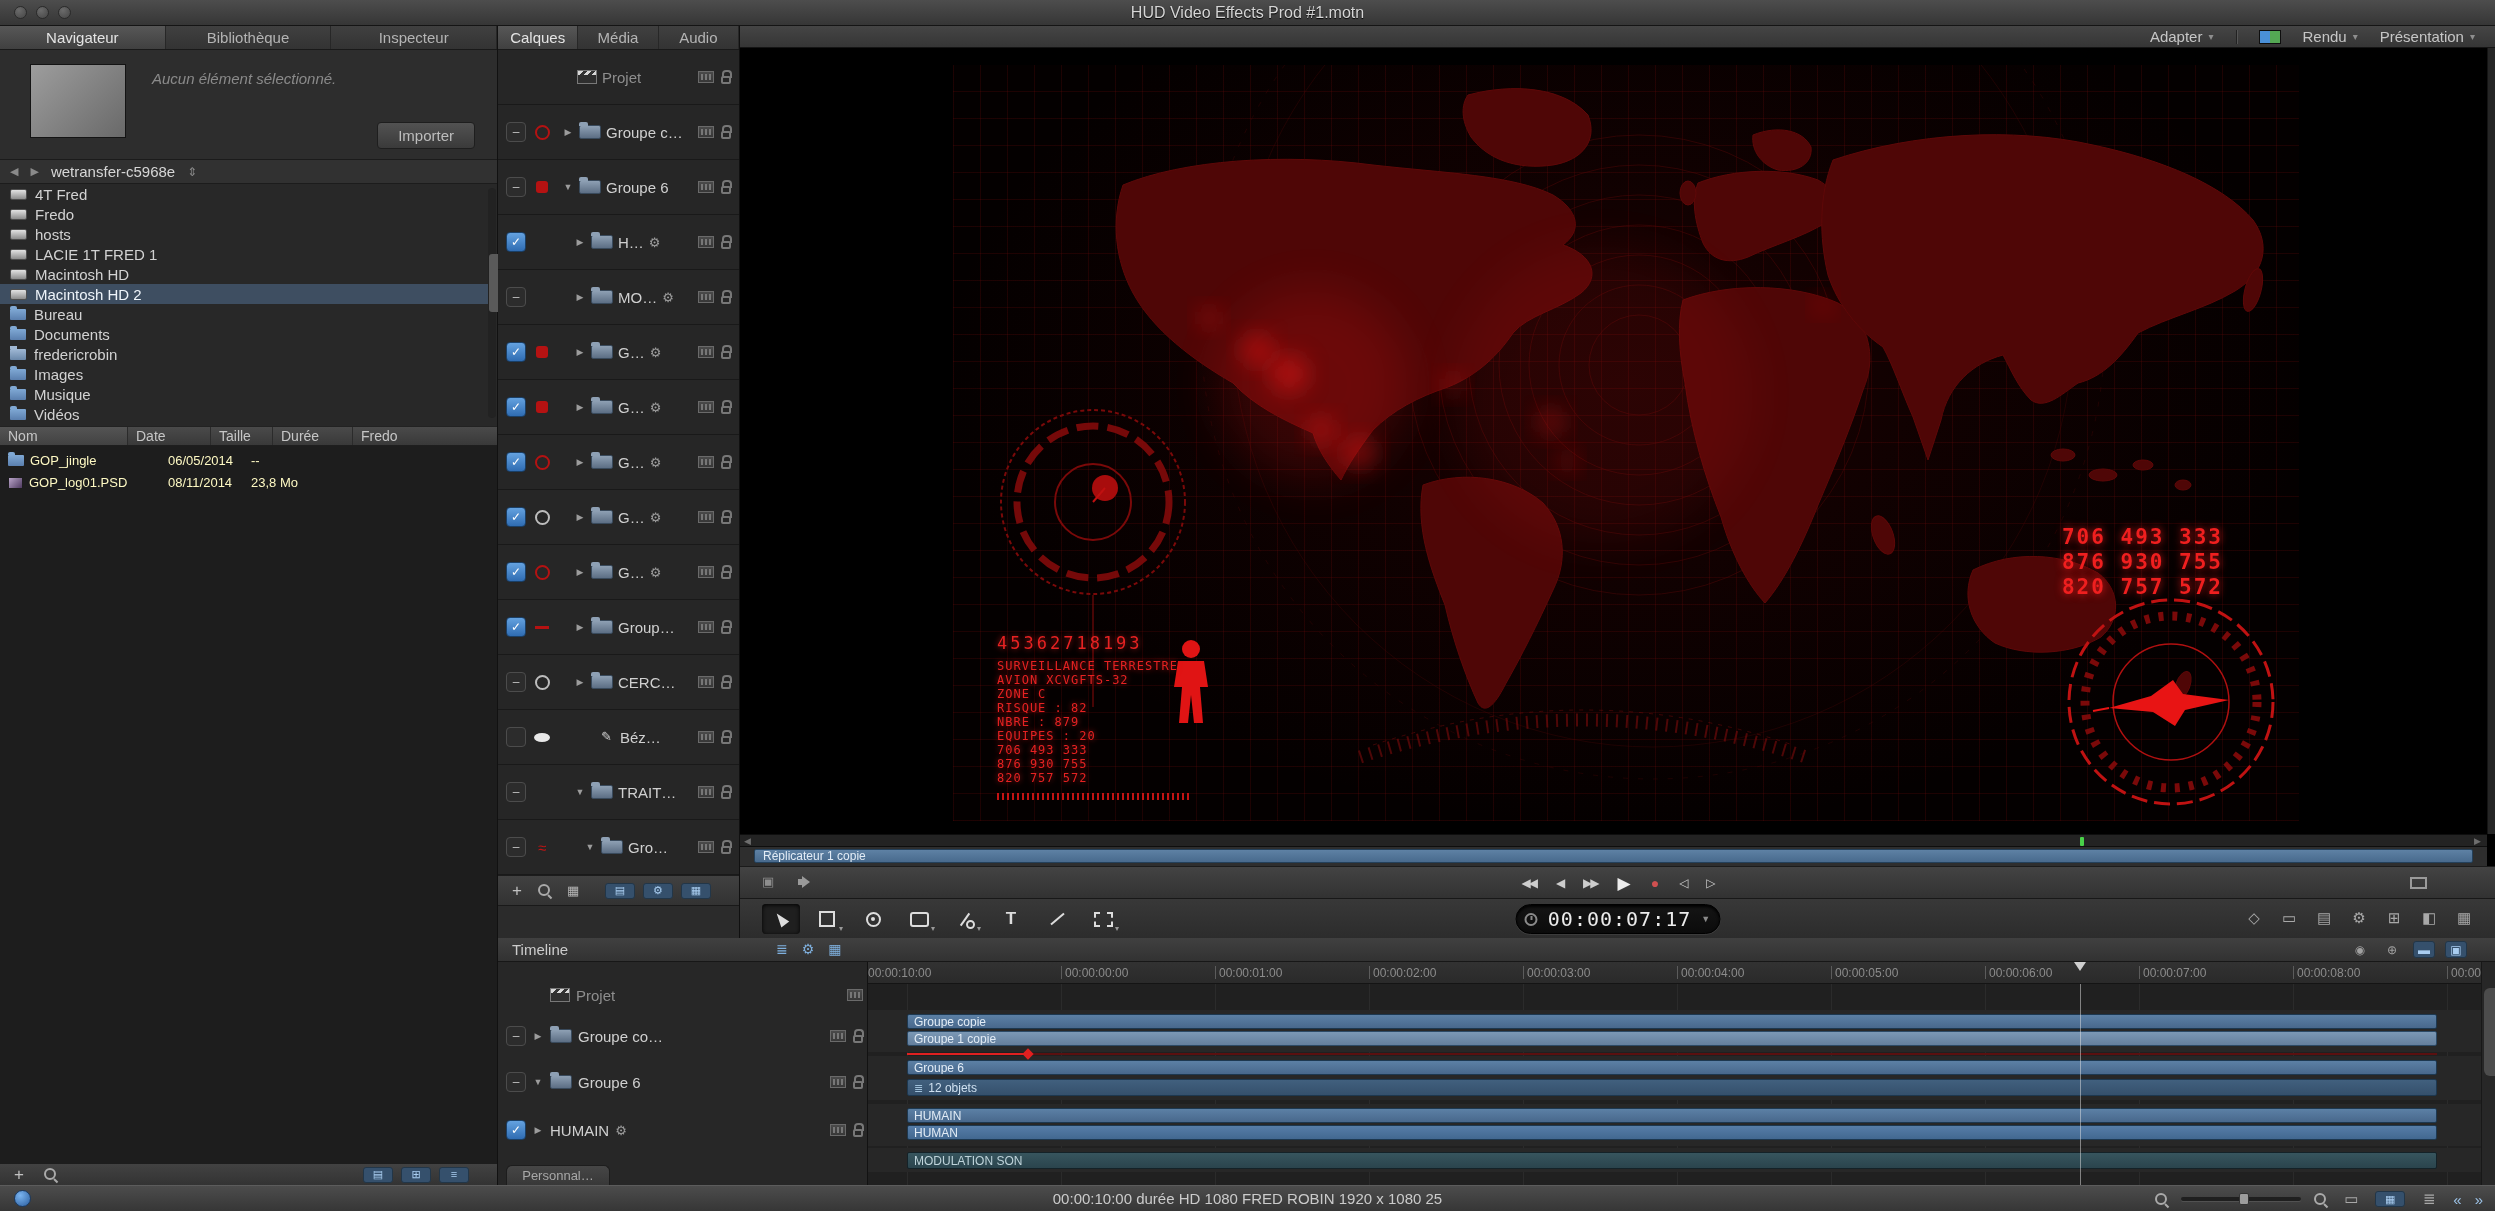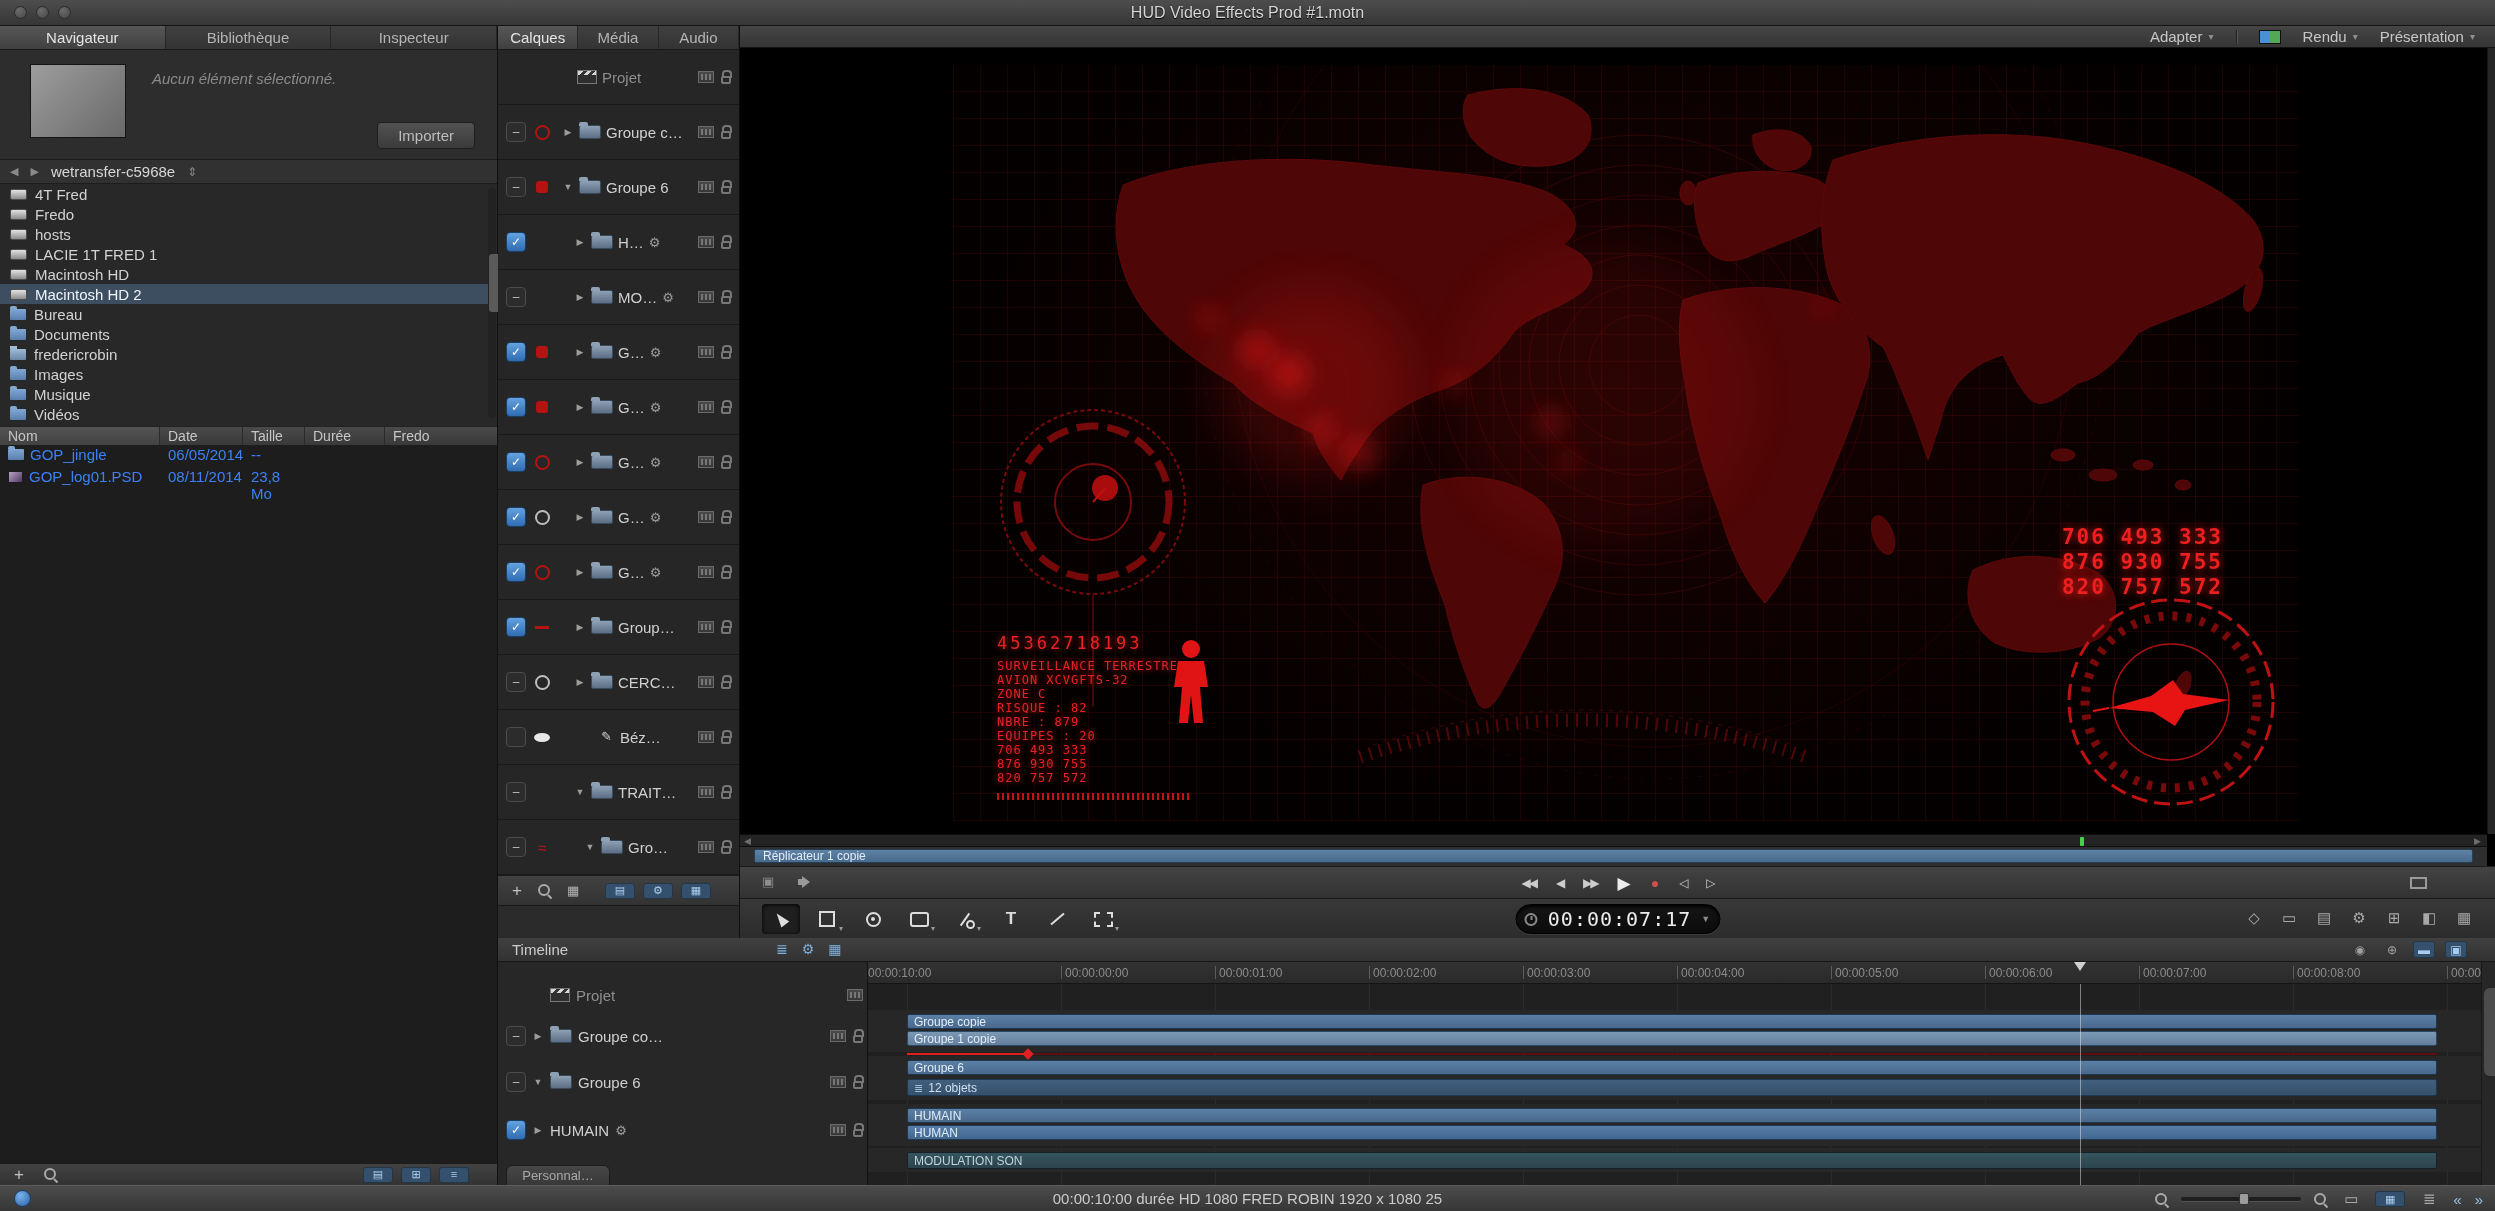--- a/index.html
+++ b/index.html
@@ -34,24 +34,24 @@
   .updown{font-size:12px;color:#8a8a8a}
   #lp-side{position:absolute;left:0;top:158px;right:0;height:242px;overflow:hidden}
   .srow{height:20px;display:flex;align-items:center;gap:8px;padding-left:10px;font-size:15px;color:#d2d2d2;white-space:nowrap}
   .srow.selected{background:#3e4e61;color:#eef4fa}
   #lp-scroll{position:absolute;right:1px;top:162px;width:8px;height:230px;background:#222;border-radius:4px}
   #lp-scroll .thumb{position:absolute;left:1px;right:1px;top:66px;height:58px;background:#5a5a5a;border-radius:3px}
   #lp-cols{position:absolute;left:0;top:400px;right:0;height:20px;display:flex;
     background:linear-gradient(#4a4a4a,#393939);border-top:1px solid #222;border-bottom:1px solid #1e1e1e;
     font-size:14px;color:#c6c6c6}
   .col{display:flex;align-items:center;padding-left:8px;border-right:1px solid #2b2b2b;height:100%}
-  .c0{width:160px;background:linear-gradient(#545454,#424242)}
+  .c0{width:128px;background:linear-gradient(#545454,#424242)}
   .c1{width:83px}.c2{width:62px}.c3{width:80px}.c4{flex:1;border-right:none}
   #lp-files{position:absolute;left:0;top:420px;right:0;bottom:22px;background:#1d1d1d}
-  .frow{height:22px;display:flex;align-items:flex-start;font-size:15px;color:#3b82f6}
+  .frow{height:22px;display:flex;align-items:flex-end;font-size:13px;color:#fef9c3}
   .fc{display:flex;align-items:center;padding-left:8px}
   .fc0{width:160px;gap:6px}.fc1{width:83px}.fc2{width:62px}.fc3{width:80px}.fc4{flex:1}
   #lp-bottom{position:absolute;left:0;right:0;bottom:0;height:22px;background:linear-gradient(#424242,#333);
     border-top:1px solid #1d1d1d;display:flex;align-items:center;gap:20px;padding:0 14px}
   .plus{font-size:17px;color:#c2c2c2;line-height:1}
   .viewgrp{margin-left:auto;display:flex;gap:8px;margin-right:14px}
   .vbtn{min-width:30px;height:16px;border-radius:3px;background:#35506c;border:1px solid #223648;color:#a9cdf0;
     font-size:11px;display:flex;align-items:center;justify-content:center;line-height:1}
 
   

